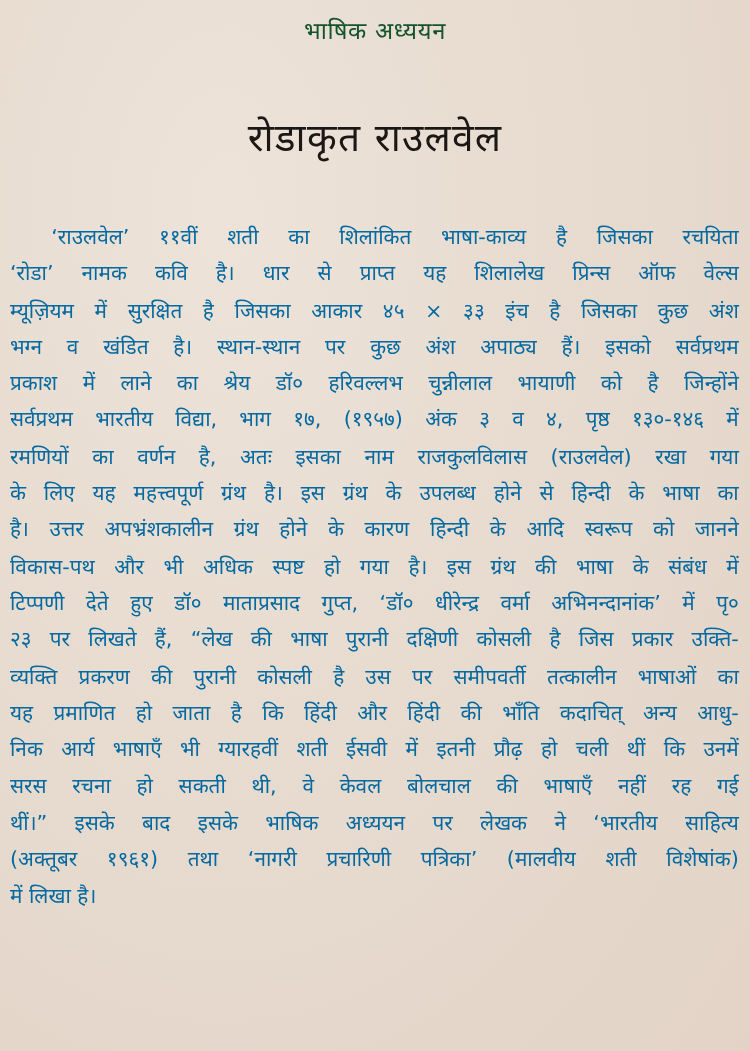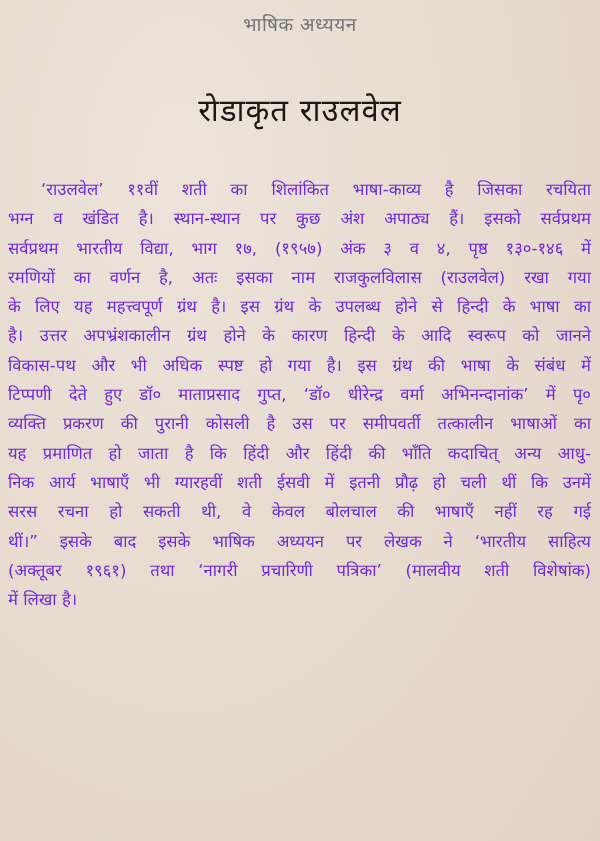--- a/index.html
+++ b/index.html
@@ -24,42 +24,42 @@
     height: 841px;
   }
   .running-head {
     position: absolute;
     top: 11px;
     left: 0;
     width: 600px;
     text-align: center;
     font-size: 19px;
     letter-spacing: 0.5px;
-    color: #737373;
+    color: #14532d;
   }
   .chapter-title {
     position: absolute;
     top: 88px;
     left: 0;
     width: 600px;
     text-align: center;
     font-size: 31px;
     letter-spacing: 1px;
     color: #1b1715;
   }
   .body-text {
     position: absolute;
     top: 175px;
     left: 8px;
     width: 583px;
     font-size: 16.6px;
     line-height: 29.3px;
     text-align: justify;
     text-align-last: left;
-    color: #6d28d9;
+    color: #0369a1;
   }
   .line {
     display: block;
     white-space: nowrap;
     text-align-last: justify;
     text-align: justify;
   }
   .line.first {
     padding-left: 33px;
   }
@@ -69,27 +69,31 @@
 </style>
 </head>
 <body>
 
 <div class="page">
   <div class="running-head">भाषिक अध्ययन</div>
   <div class="chapter-title">रोडाकृत राउलवेल</div>
 
   <div class="body-text">
     <span class="line first">‘राउलवेल’ ११वीं शती का शिलांकित भाषा-काव्य है जिसका रचयिता</span>
+    <span class="line">‘रोडा’ नामक कवि है। धार से प्राप्त यह शिलालेख प्रिन्स ऑफ वेल्स</span>
+    <span class="line">म्यूज़ियम में सुरक्षित है जिसका आकार ४५ × ३३ इंच है जिसका कुछ अंश</span>
     <span class="line">भग्न व खंडित है। स्थान-स्थान पर कुछ अंश अपाठ्य हैं। इसको सर्वप्रथम</span>
+    <span class="line">प्रकाश में लाने का श्रेय डॉ० हरिवल्लभ चुन्नीलाल भायाणी को है जिन्होंने</span>
     <span class="line">सर्वप्रथम भारतीय विद्या, भाग १७, (१९५७) अंक ३ व ४, पृष्ठ १३०-१४६ में</span>
     <span class="line">रमणियों का वर्णन है, अतः इसका नाम राजकुलविलास (राउलवेल) रखा गया</span>
     <span class="line">के लिए यह महत्त्वपूर्ण ग्रंथ है। इस ग्रंथ के उपलब्ध होने से हिन्दी के भाषा का</span>
     <span class="line">है। उत्तर अपभ्रंशकालीन ग्रंथ होने के कारण हिन्दी के आदि स्वरूप को जानने</span>
     <span class="line">विकास-पथ और भी अधिक स्पष्ट हो गया है। इस ग्रंथ की भाषा के संबंध में</span>
     <span class="line">टिप्पणी देते हुए डॉ० माताप्रसाद गुप्त, ‘डॉ० धीरेन्द्र वर्मा अभिनन्दानांक’ में पृ०</span>
+    <span class="line">२३ पर लिखते हैं, “लेख की भाषा पुरानी दक्षिणी कोसली है जिस प्रकार उक्ति-</span>
     <span class="line">व्यक्ति प्रकरण की पुरानी कोसली है उस पर समीपवर्ती तत्कालीन भाषाओं का</span>
     <span class="line">यह प्रमाणित हो जाता है कि हिंदी और हिंदी की भाँति कदाचित् अन्य आधु-</span>
     <span class="line">निक आर्य भाषाएँ भी ग्यारहवीं शती ईसवी में इतनी प्रौढ़ हो चली थीं कि उनमें</span>
     <span class="line">सरस रचना हो सकती थी, वे केवल बोलचाल की भाषाएँ नहीं रह गई</span>
     <span class="line">थीं।” इसके बाद इसके भाषिक अध्ययन पर लेखक ने ‘भारतीय साहित्य</span>
     <span class="line">(अक्तूबर १९६१) तथा ‘नागरी प्रचारिणी पत्रिका’ (मालवीय शती विशेषांक)</span>
     <span class="line last">में लिखा है।</span>
   </div>
 </div>
 

